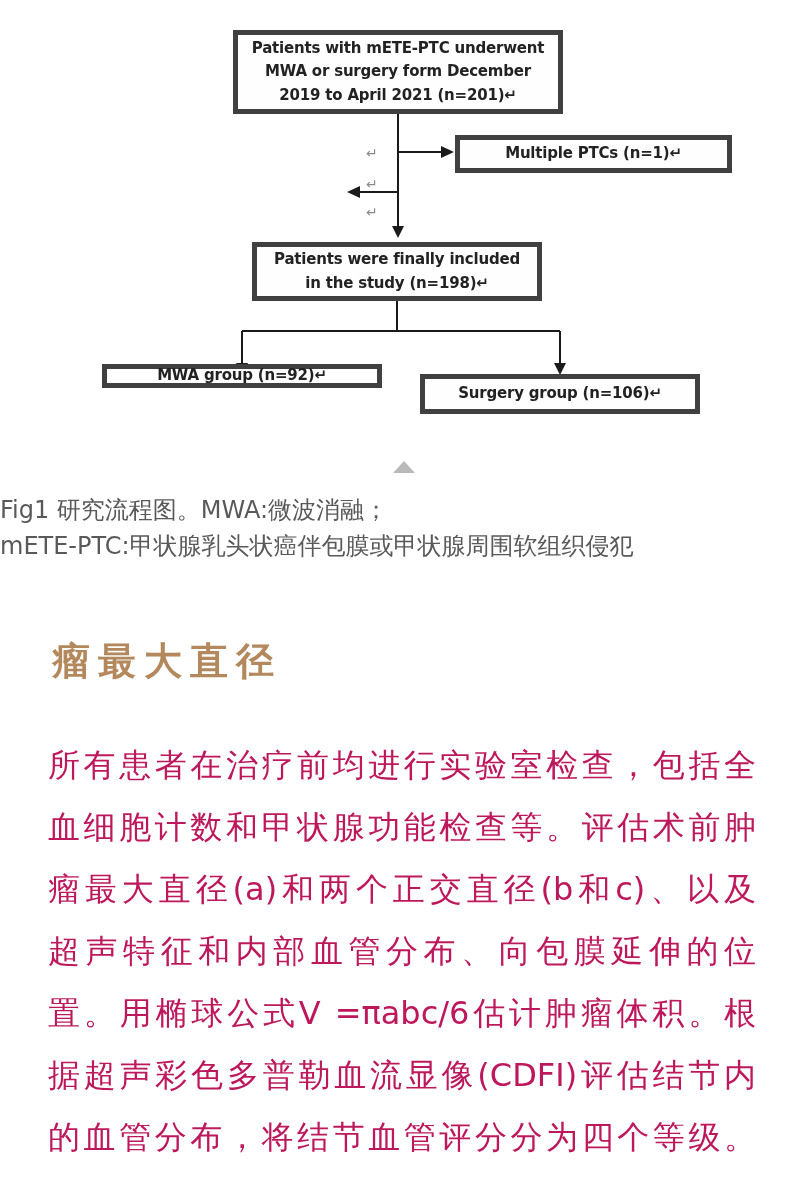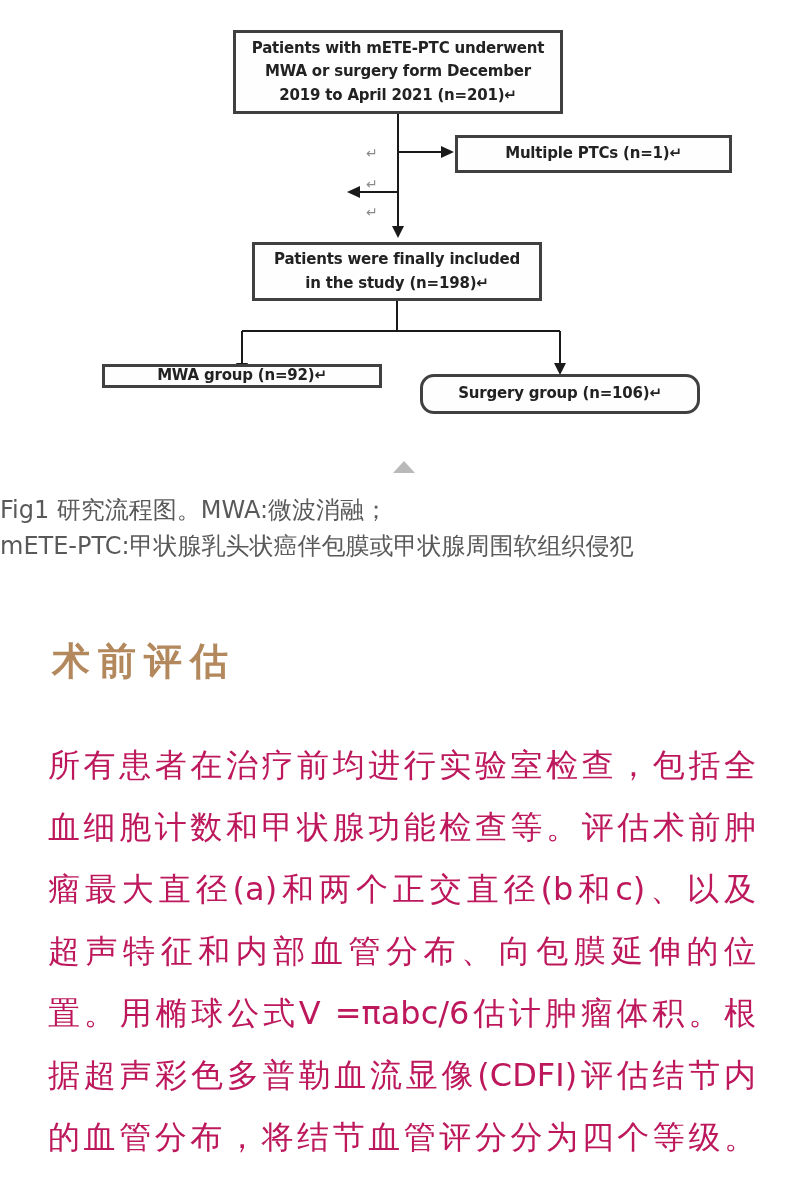--- a/index.html
+++ b/index.html
@@ -10,21 +10,21 @@
     background:#ffffff;
     font-family:"DejaVu Sans",sans-serif;
     overflow:hidden;
   }
   
   .flowchart{position:absolute;left:0;top:0;width:800px;height:445px;}
   .fc-svg{position:absolute;left:0;top:0;}
   .fc-box{
     position:absolute;
     box-sizing:border-box;
-    border:3px solid #404040;
+    border:5px solid #404040;
     background:#fefefe;
     display:flex;
     align-items:center;
     justify-content:center;
     text-align:center;
     font-weight:bold;
     font-size:15px;
     line-height:1.55;
     color:#222;
     white-space:pre-line;
@@ -111,35 +111,35 @@
 2019 to April 2021 (n=201)↵</div>
 
     <div class="fc-box" style="left:455px;top:135px;width:277px;height:38px;">Multiple PTCs (n=1)↵</div>
 
 
     <div class="fc-box" style="left:252px;top:242px;width:290px;height:59px;">Patients were finally included
 in the study (n=198)↵</div>
 
     <div class="fc-box" style="left:102px;top:364px;width:280px;height:24px;">MWA group (n=92)↵</div>
 
-    <div class="fc-box" style="left:420px;top:374px;width:280px;height:40px;border-radius:14px;">Surgery group (n=106)↵</div>
+    <div class="fc-box" style="left:420px;top:374px;width:280px;height:40px;">Surgery group (n=106)↵</div>
 
     <span class="fc-return" style="left:366px;top:145px;">↵</span>
     <span class="fc-return" style="left:366px;top:176px;">↵</span>
     <span class="fc-return" style="left:366px;top:204px;">↵</span>
   </div>
 
   <div class="fig-triangle"></div>
 
   <div class="caption">
     <div>Fig1 研究流程图。MWA:微波消融；</div>
     <div>mETE-PTC:甲状腺乳头状癌伴包膜或甲状腺周围软组织侵犯</div>
   </div>
 
-  <div class="section-heading">术前评估</div>
+  <div class="section-heading">瘤最大直径</div>
 
   <div class="body-text">
     <div class="body-line">所有患者在治疗前均进行实验室检查，包括全</div>
     <div class="body-line">血细胞计数和甲状腺功能检查等。评估术前肿</div>
     <div class="body-line">瘤最大直径(a)和两个正交直径(b和c)、以及</div>
     <div class="body-line">超声特征和内部血管分布、向包膜延伸的位</div>
     <div class="body-line">置。用椭球公式V =πabc/6估计肿瘤体积。根</div>
     <div class="body-line">据超声彩色多普勒血流显像(CDFI)评估结节内</div>
     <div class="body-line">的血管分布，将结节血管评分分为四个等级。</div>
   </div>

